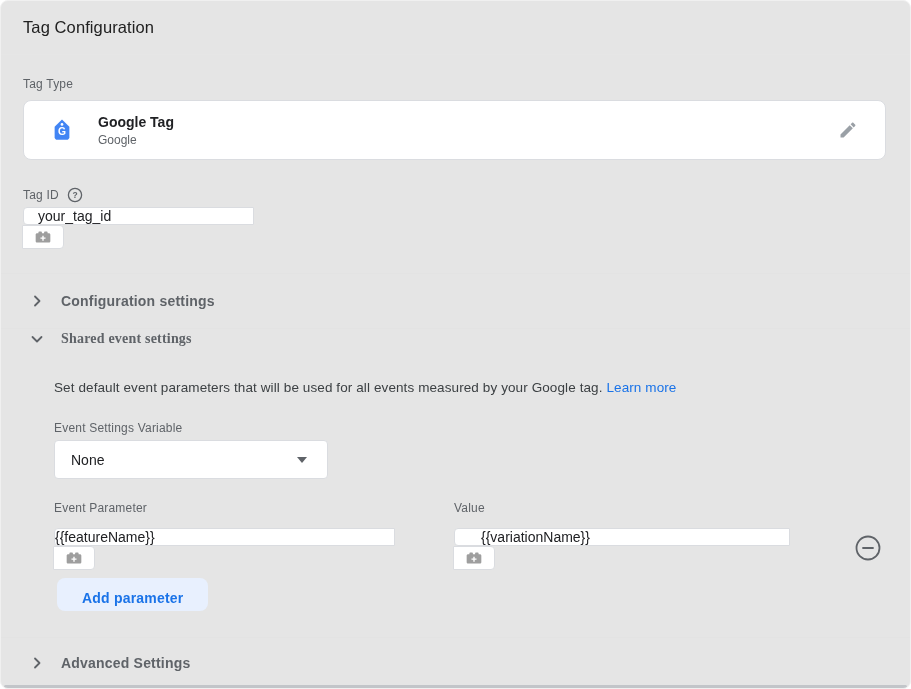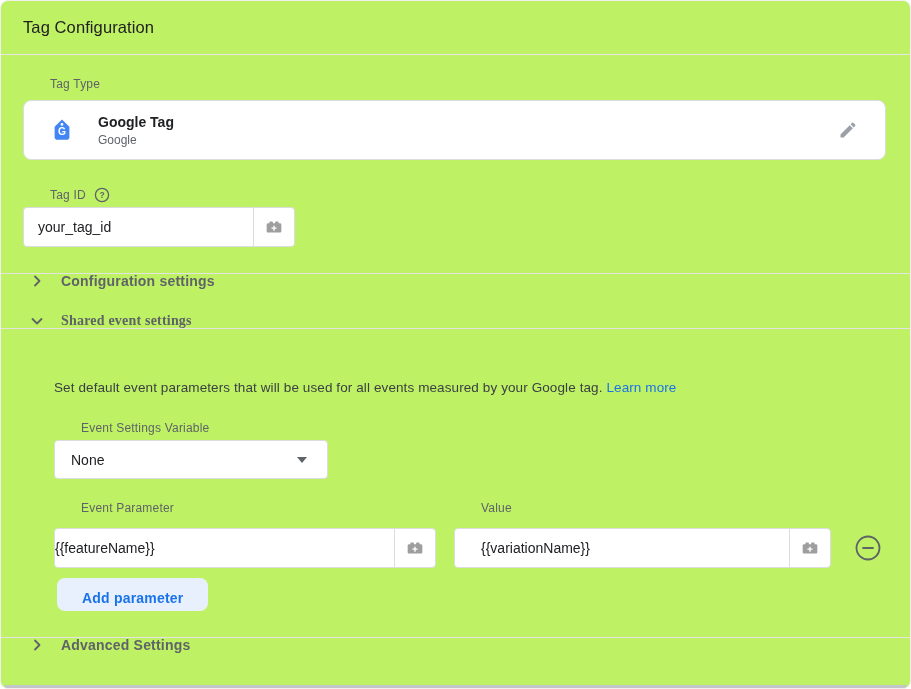--- a/index.html
+++ b/index.html
@@ -5,51 +5,51 @@
   * { margin:0; padding:0; box-sizing:border-box; }
   html,body { background:#ffffff; }
   body {
     font-family:"Liberation Sans", sans-serif;
     width:911px; height:689px;
     color:#202124;
   }
   .panel {
     position:relative;
     width:911px; height:689px;
-    background:#bef264;
+    background:#e5e5e5;
     border-radius:8px;
     border:1px solid #f0f0f0;
     overflow:hidden;
   }
   .header {
     position:absolute; top:0; left:0; right:0; height:54px;
     border-bottom:1px solid #e6e6e6;
     display:flex; align-items:center;
   }
   .title { margin-left:22px; font-size:16.5px; color:#212121; letter-spacing:.1px; }
 
-  .label { position:absolute; font-size:12px; color:#5f6368; letter-spacing:.2px;margin-left:27px; }
+  .label { position:absolute; font-size:12px; color:#5f6368; letter-spacing:.2px; }
   .tag-type-label { top:76px; left:22px; }
 
   .type-card {
     position:absolute; top:99px; left:22px; right:24px; height:60px;
     border:1px solid #dadce0; border-radius:8px;
     background:#fff; display:flex; align-items:center; cursor:pointer;
   }
   .tag-icon { margin-left:25px; width:26px; height:26px; display:inline-flex; }
   .type-text { margin-left:23px; display:flex; flex-direction:column; }
   .type-name { font-size:14px; font-weight:700; color:#202124; }
   .type-vendor { font-size:12px; color:#5f6368; margin-top:3px; }
   .pencil { margin-left:auto; margin-right:27px; width:20px; height:20px; display:inline-flex; cursor:pointer; }
 
   .tag-id-row { position:absolute; top:186px; left:22px; display:flex; align-items:center; gap:8px; }
   .tag-id-row .label { position:static; }
   .help { width:16px; height:16px; display:inline-flex; cursor:pointer; }
 
-  .input-group { position:absolute; display:flex; height:40px; }
+  .input-group { position:absolute; display:flex; height:40px;flex-direction:column; }
   .tag-id-group { top:206px; left:22px; }
   .tag-id-group .text-input { width:231px; padding-left:14px; }
   .param-group { top:527px; left:53px; }
   .param-group .text-input { width:341px; }
   .value-group { top:527px; left:453px; }
   .value-group .text-input { width:336px; padding-left:26px; }
 
   .text-input {
     height:40px; border:1px solid #dadce0; border-radius:4px 0 0 4px;
     font-family:"Liberation Sans", sans-serif;
@@ -61,21 +61,21 @@
     background:#fff; display:flex; align-items:center; justify-content:center;
     cursor:pointer; padding:0;
   }
   .brick-btn span { display:inline-flex; }
 
   .divider { position:absolute; left:0; right:0; height:1px; background:#e3e3e3; }
   .d1 { top:272px; } .d2 { top:327px; } .d3 { top:636px; }
 
   .section-row {
     position:absolute; left:0; right:0;
-    display:flex; cursor:pointer;
+    display:flex; align-items:center; cursor:pointer;
   }
   .section-row.config   { top:272px; height:55px; }
   .section-row.shared   { top:312px; height:51px;font-family:Liberation Serif, serif; }
   .section-row.advanced { top:636px; height:51px; }
   .chev { margin-left:28px; width:16px; height:16px; display:inline-flex; }
   .section-label { margin-left:16px; font-size:14px; font-weight:700; color:#5f6368; letter-spacing:.2px; }
 
   .description { position:absolute; top:379px; left:53px; right:40px; font-size:13.5px; color:#3c4043; letter-spacing:.1px; }
   .learn-more { color:#1a73e8; text-decoration:none; cursor:pointer; }
 

